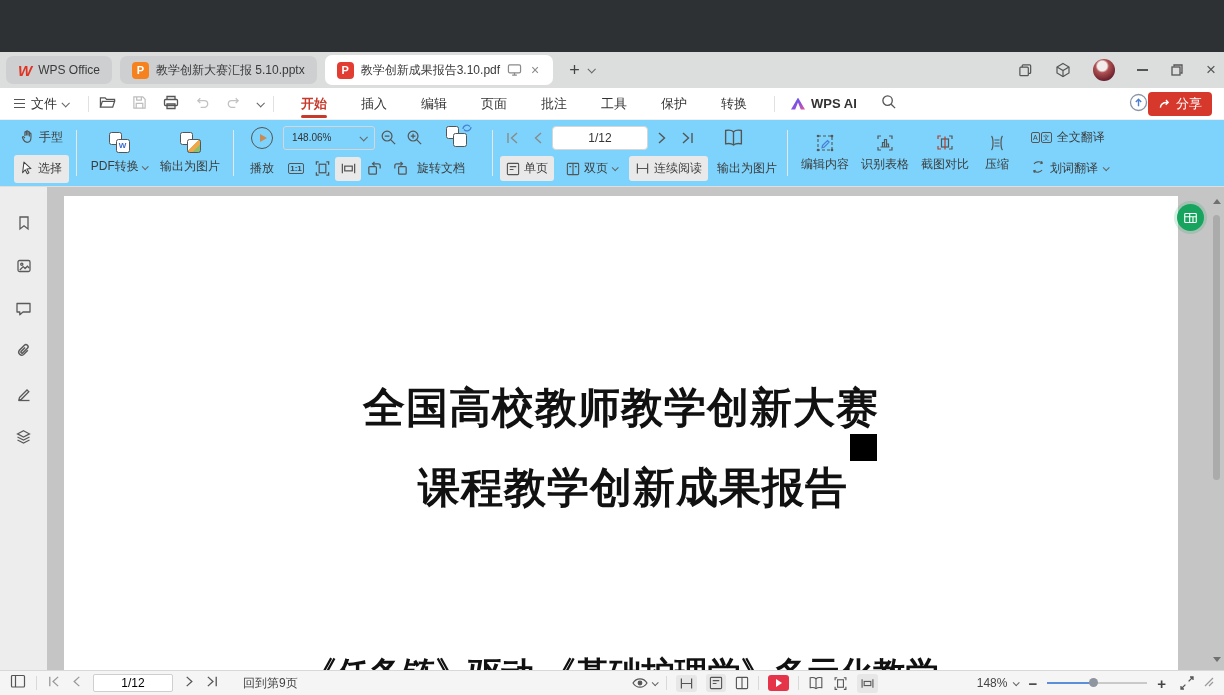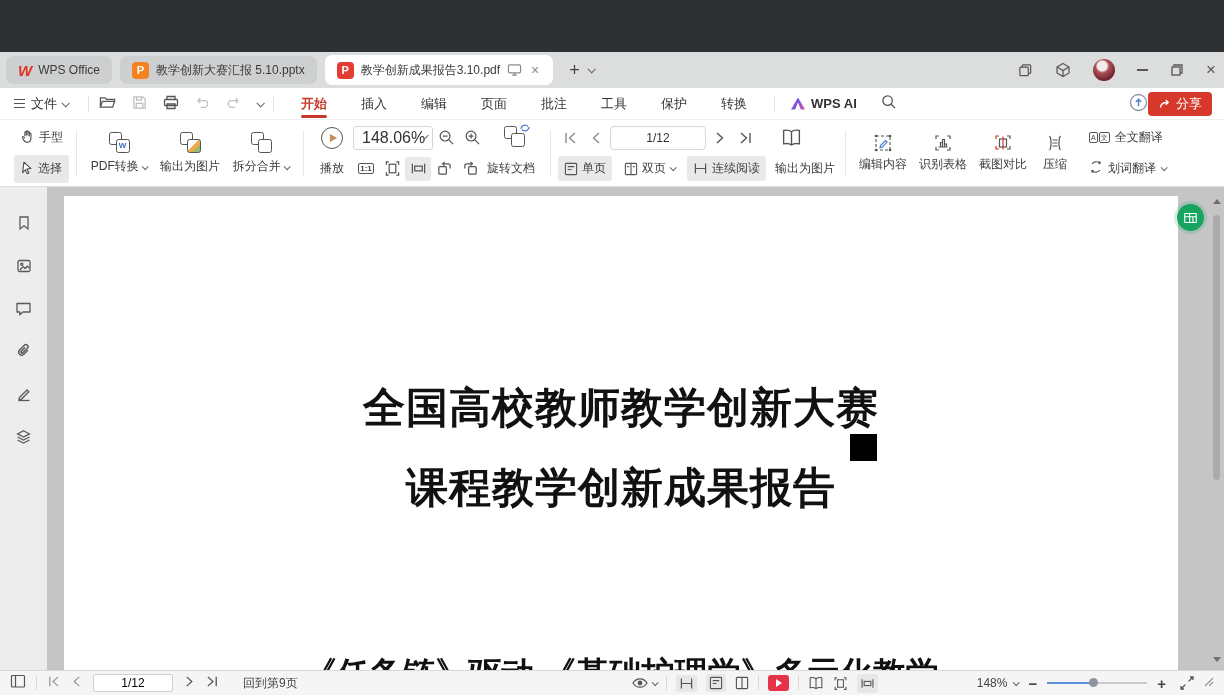--- a/index.html
+++ b/index.html
@@ -35,49 +35,49 @@
   .qicons { display:flex; align-items:center; gap:16px; }
   .m-item { font-size:13px; padding:0 17px; color:#333; position:relative; height:32px; display:flex; align-items:center; }
   .m-item.active { color:#c7392b; font-weight:700; }
   .m-item.active::after { content:""; position:absolute; left:17px; right:17px; bottom:2px; height:3px; background:#c7392b; border-radius:2px; }
   .wpsai { display:flex; align-items:center; gap:6px; font-size:13px; font-weight:700; padding:0 6px; }
   .ai-logo { width:14px; height:12px; background:linear-gradient(135deg,#3f6ae0,#8a4fe0,#e0589a); clip-path:polygon(50% 0,100% 100%,70% 100%,50% 42%,30% 100%,0 100%); }
   .m-right { position:absolute; right:12px; display:flex; align-items:center; gap:0; }
   .share-btn { background:#d6382c; color:#fff; border:none; border-radius:4px; height:24px; padding:0 10px; display:flex; align-items:center; gap:5px; font-size:13px; }
 
   
-  .toolbar { height:67px; background:#ffffff; border-bottom:1px solid #dedede; display:flex; align-items:center; padding:0 4px 0 14px; }
+  .toolbar { height:67px; background:#7dd3fc; border-bottom:1px solid #dedede; display:flex; align-items:center; padding:0 4px 0 14px; }
   .tgroup { display:flex; flex-direction:column; gap:3px; }
   .trow { display:flex; align-items:center; height:28px; }
   .tsep { width:1px; height:46px; background:#e7e7e7; margin:0 7px; }
   .tool-v { display:flex; flex-direction:column; align-items:center; justify-content:center; gap:3px; width:64px; height:60px; }
   .tool-v .lbl, .lbl { font-size:12px; color:#3c3c3c; white-space:nowrap; }
   .pill { background:#e9e9e9; border-radius:3px; }
   .toolbtn { display:flex; align-items:center; gap:4px; padding:4px 6px; border-radius:3px; }
-  .zoomdd { width:80px; height:24px; border:1px solid #d6d6d6; border-radius:3px; display:flex; align-items:center; justify-content:space-between; padding:0 8px; font-size:16px; color:#333; }
+  .zoomdd { width:92px; height:24px; border:1px solid #d6d6d6; border-radius:3px; display:flex; align-items:center; justify-content:space-between; padding:0 8px; font-size:10px; color:#333; }
   .pginput { width:96px; height:24px; border:1px solid #d6d6d6; border-radius:4px; text-align:center; font-size:12px; color:#333; font-family:inherit; }
   .one2one { border:1.3px solid #555; border-radius:2px; font-size:8px; padding:0px 1px; color:#444; font-weight:700; }
   .icon-sp { display:inline-flex; align-items:center; justify-content:center; width:26px; }
   .docpair { position:relative; width:25px; height:23px; }
   .docpair i { position:absolute; border:1.3px solid #555; border-radius:2.5px; background:#fff; font-style:normal; }
   .docpair .b { left:2px; top:0; width:13px; height:13px; }
   .docpair .f { left:9px; top:7px; width:14px; height:14px; display:flex; align-items:center; justify-content:center; font-size:8px; font-weight:700; }
   .playcirc { width:22px; height:22px; border:1.4px solid #555; border-radius:50%; display:flex; align-items:center; justify-content:center; }
   .playcirc i { width:0; height:0; border-left:7px solid #c98a54; border-top:4.5px solid transparent; border-bottom:4.5px solid transparent; margin-left:2px; }
   .ft-ico { display:inline-flex; gap:1px; }
   .ft-ico i { font-style:normal; border:1.2px solid #555; border-radius:2px; font-size:7px; padding:0 1px; line-height:9px; color:#444; }
 
   
   .main { position:absolute; top:187px; left:0; right:0; bottom:25px; display:flex; }
   .siderail { width:47px; background:#ededee; display:flex; flex-direction:column; align-items:center; padding-top:28px; gap:24px; }
   .docarea { flex:1; background:#c5c5c5; position:relative; overflow:hidden; }
   .page { position:absolute; left:17px; right:46px; top:9px; bottom:0; background:#fff; overflow:hidden; }
   .tl { position:absolute; width:100%; text-align:center; font-family:"Liberation Serif","DejaVu Serif",serif; font-weight:600; color:#111; font-size:42px; letter-spacing:1px; white-space:nowrap; }
   .t1 { top:184px; }
-  .t2 { top:264px; }
+  .t2 { top:264px;margin-left:12px; }
   .cursorblk { position:absolute; left:786px; top:238px; width:27px; height:27px; background:#000; }
   .partial { position:absolute; top:456px; width:100%; text-align:center; font-family:"Liberation Serif","DejaVu Serif",serif; font-weight:700; font-size:33px; color:#111; white-space:nowrap; }
   .fab { position:absolute; right:20px; top:17px; width:27px; height:27px; border-radius:50%; background:#16a45f; box-shadow:0 0 0 3px rgba(22,164,95,.18); display:flex; align-items:center; justify-content:center; }
   .vscroll { position:absolute; right:0; top:0; bottom:0; width:15px; }
   .vs-up { position:absolute; top:12px; left:4px; width:0; height:0; border-left:4px solid transparent; border-right:4px solid transparent; border-bottom:5px solid #707070; }
   .vs-thumb { position:absolute; top:28px; left:4px; width:7px; height:265px; background:#ababab; border-radius:4px; }
   .vs-dn { position:absolute; bottom:8px; left:4px; width:0; height:0; border-left:4px solid transparent; border-right:4px solid transparent; border-top:5px solid #707070; }
 
   
   .statusbar { position:absolute; left:0; right:0; bottom:0; height:25px; background:#f5f5f6; border-top:1px solid #d8d8d8; display:flex; align-items:center; font-size:12px; color:#444; }
@@ -262,27 +262,20 @@
         </span>
       <span class="lbl"><span>PDF转换</span> <span class="cv" style="width:5px;height:5px;"></span></span>
     </div>
     <div class="tool-v" style="width:72px;text-align:right;">
       <span class="docpair">
           <i class="b"></i>
           <i class="f" style="background:linear-gradient(135deg,#fff 45%,#f0a84c 45% 70%,#8fbf6a 70%);"></i>
         </span>
       <span class="lbl">输出为图片</span>
     </div>
-    <div class="tool-v" style="width:70px;">
-      <span class="docpair">
-          <i class="b"></i>
-          <i class="f"></i>
-        </span>
-      <span class="lbl"><span>拆分合并</span> <span class="cv" style="width:5px;height:5px;"></span></span>
-    </div>
   </div>
 
   <div class="tsep"></div>
 
   <div class="tgroup">
     <div class="trow">
       <span class="icon-sp" style="width:42px;">
           <span class="playcirc">
             <i></i>
           </span>

